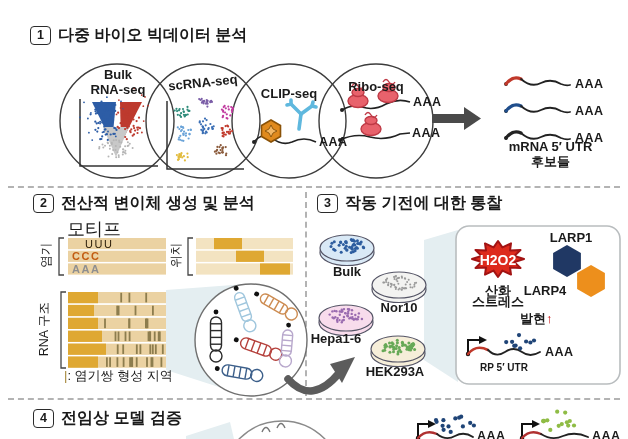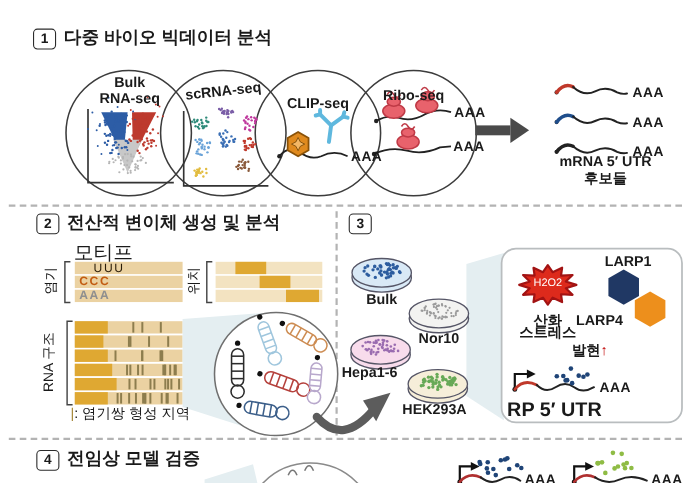--- a/index.html
+++ b/index.html
@@ -927,35 +927,36 @@
   <div class="t" style="left:72px;top:250.2px;font-size:11px;font-weight:800;letter-spacing:1.5px;color:#c25c12">CCC</div>
   <div class="t" style="left:72px;top:262.9px;font-size:11px;font-weight:800;letter-spacing:1.5px;color:#8f8f8f">AAA</div>
   <div class="t c rot" style="left:154px;top:248px;width:44px;font-size:12.5px">위치</div>
   <div class="t c rot" style="left:14px;top:322px;width:60px;font-size:12.5px">RNA 구조</div>
   <div class="t" style="left:64px;top:369px;font-size:13px;font-weight:400">
     <span style="color:#a38433">|</span><span>: 염기쌍 형성 지역</span>
   </div>
 
   <div class="t ptitle" style="left:317px;top:194px">
     <span class="badge">3</span>
+    <span>작동 기전에 대한 통찰</span>
   </div>
   <div class="t c w600" style="left:320px;top:265px;width:54px">Bulk</div>
   <div class="t c w600" style="left:372px;top:301px;width:54px">Nor10</div>
   <div class="t c w600" style="left:304px;top:332px;width:64px">Hepa1-6</div>
   <div class="t c w600" style="left:358px;top:365px;width:74px">HEK293A</div>
-  <div class="t c" style="left:472px;top:252px;width:52px;color:#fff;font-weight:400;font-size:10px">H2O2</div>
+  <div class="t c" style="left:472px;top:252px;width:52px;color:#fff;font-weight:700;font-size:14px">H2O2</div>
   <div class="t c w600" style="left:469px;top:284px;width:58px">산화</div>
   <div class="t c w600" style="left:462px;top:295px;width:72px">스트레스</div>
   <div class="t c w600" style="left:544px;top:231px;width:54px">LARP1</div>
   <div class="t c w600" style="left:518px;top:284px;width:54px">LARP4</div>
   <div class="t" style="left:520px;top:312px;font-weight:600">
     <span>발현</span><span style="color:#c00000;font-weight:700">↑</span>
   </div>
   <div class="t aaa" style="left:545px;top:345px">AAA</div>
-  <div class="t c w600" style="left:458px;top:362px;width:92px;font-size:18px">RP 5′ UTR</div>
+  <div class="t c w600" style="left:458px;top:362px;width:92px;font-size:10px">RP 5′ UTR</div>
 
   <div class="t ptitle" style="left:33px;top:409px">
     <span class="badge">4</span>
     <span>전임상 모델 검증</span>
   </div>
   <div class="t aaa" style="left:477px;top:429px">AAA</div>
   <div class="t aaa" style="left:592px;top:429px">AAA</div>
 
 </div>
 

